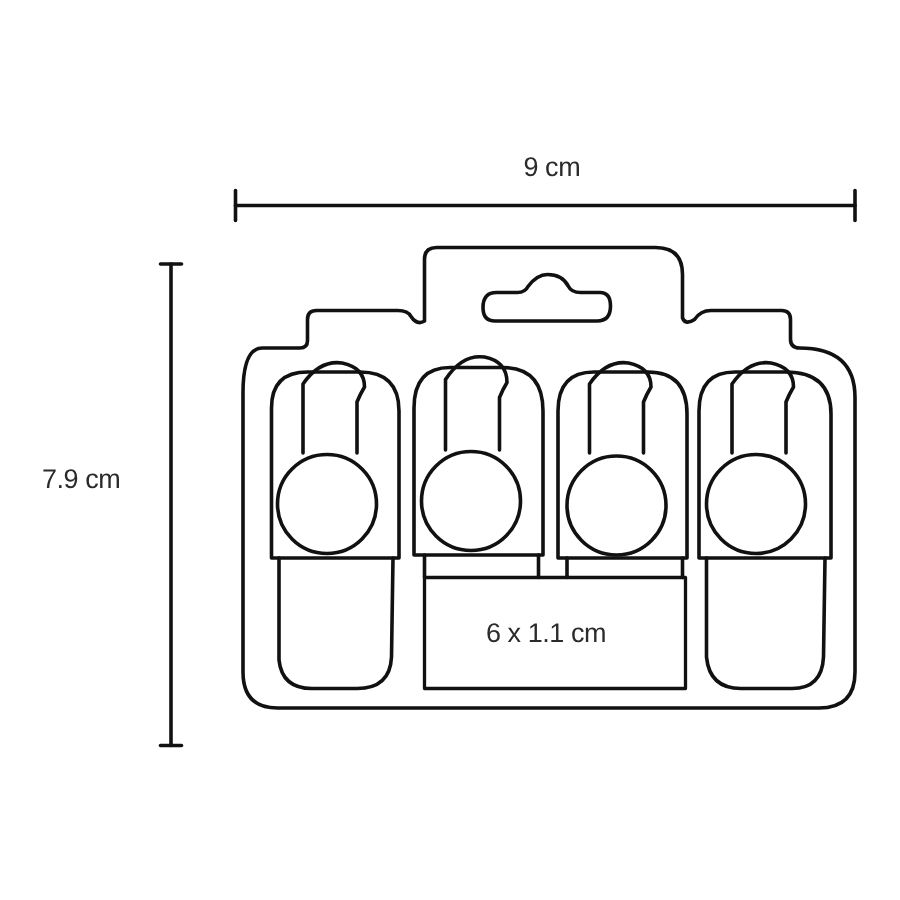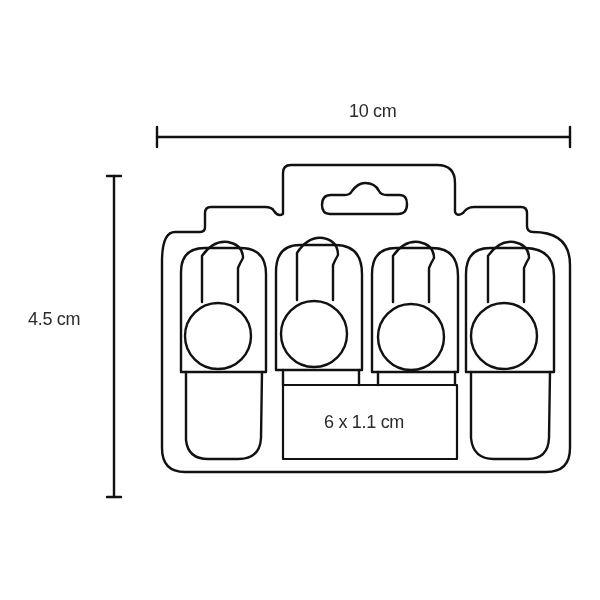--- a/index.html
+++ b/index.html
@@ -75,15 +75,15 @@
       <path d="M 466 372 L 466 274 Q 466 248 490 248 L 524 248 Q 554 248 554 276 L 554 372 Z"></path>
       <path d="M 488 302 L 488 256 Q 499 240 514 242 Q 529 245 529 258 Q 526 263 524 268 L 524 302"></path>
       <circle cx="504" cy="336" r="33"></circle>
       <path d="M 471 372 L 471 438 Q 473 459 494 459 L 528 459 Q 548 459 549 438 L 550 372"></path>
     </g>
 
     <rect x="283" y="385" width="174" height="74" stroke-width="2.2"></rect>
   </g>
 </svg>
 
-<div id="label-width" class="txt">10 cm</div>
-<div id="label-height" class="txt">4.5 cm</div>
+<div id="label-width" class="txt">9 cm</div>
+<div id="label-height" class="txt">7.9 cm</div>
 <div id="label-box" class="txt">6 x 1.1 cm</div>
 
 </body></html>

